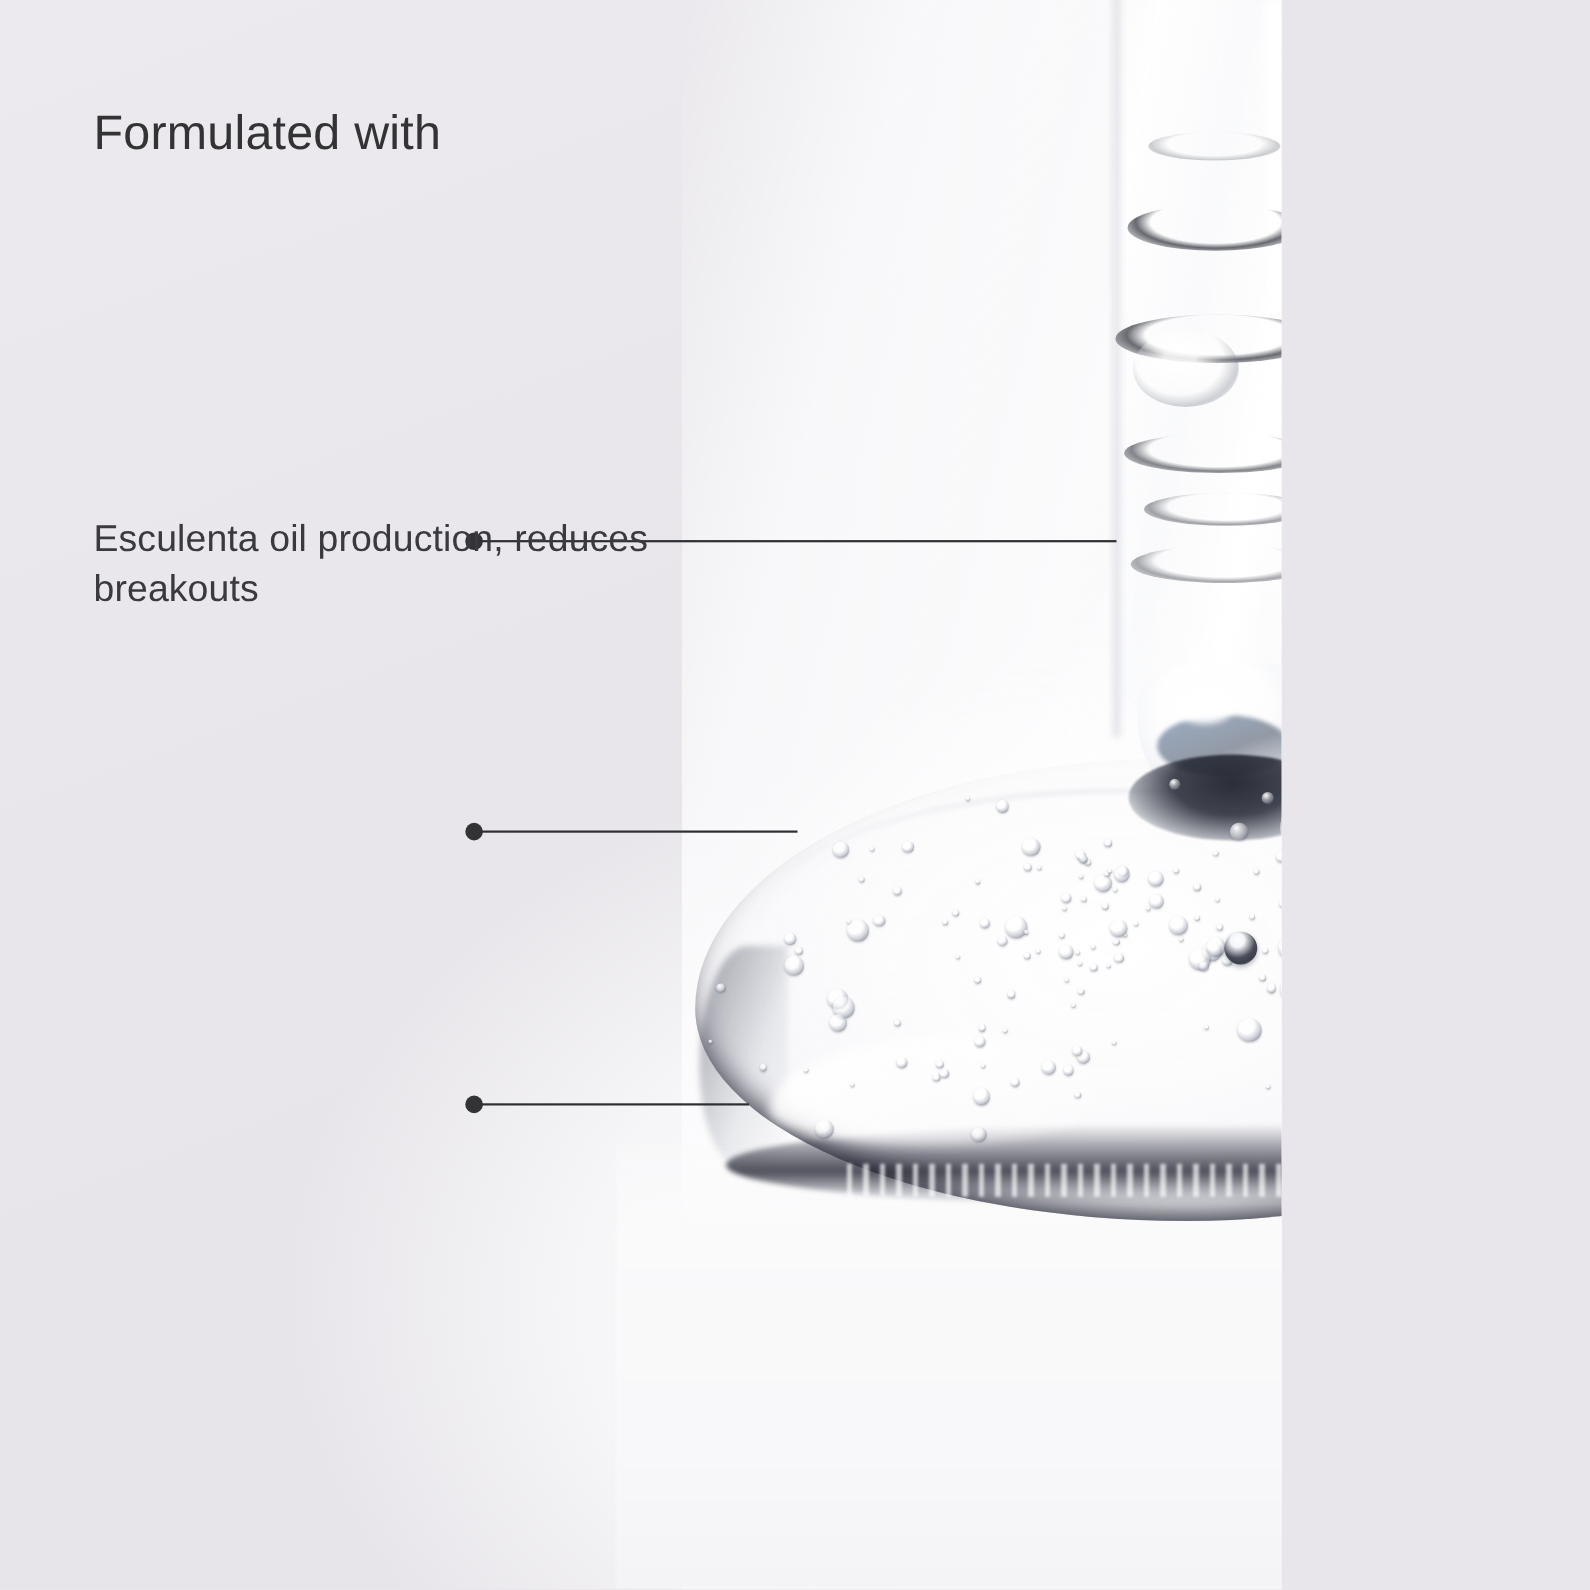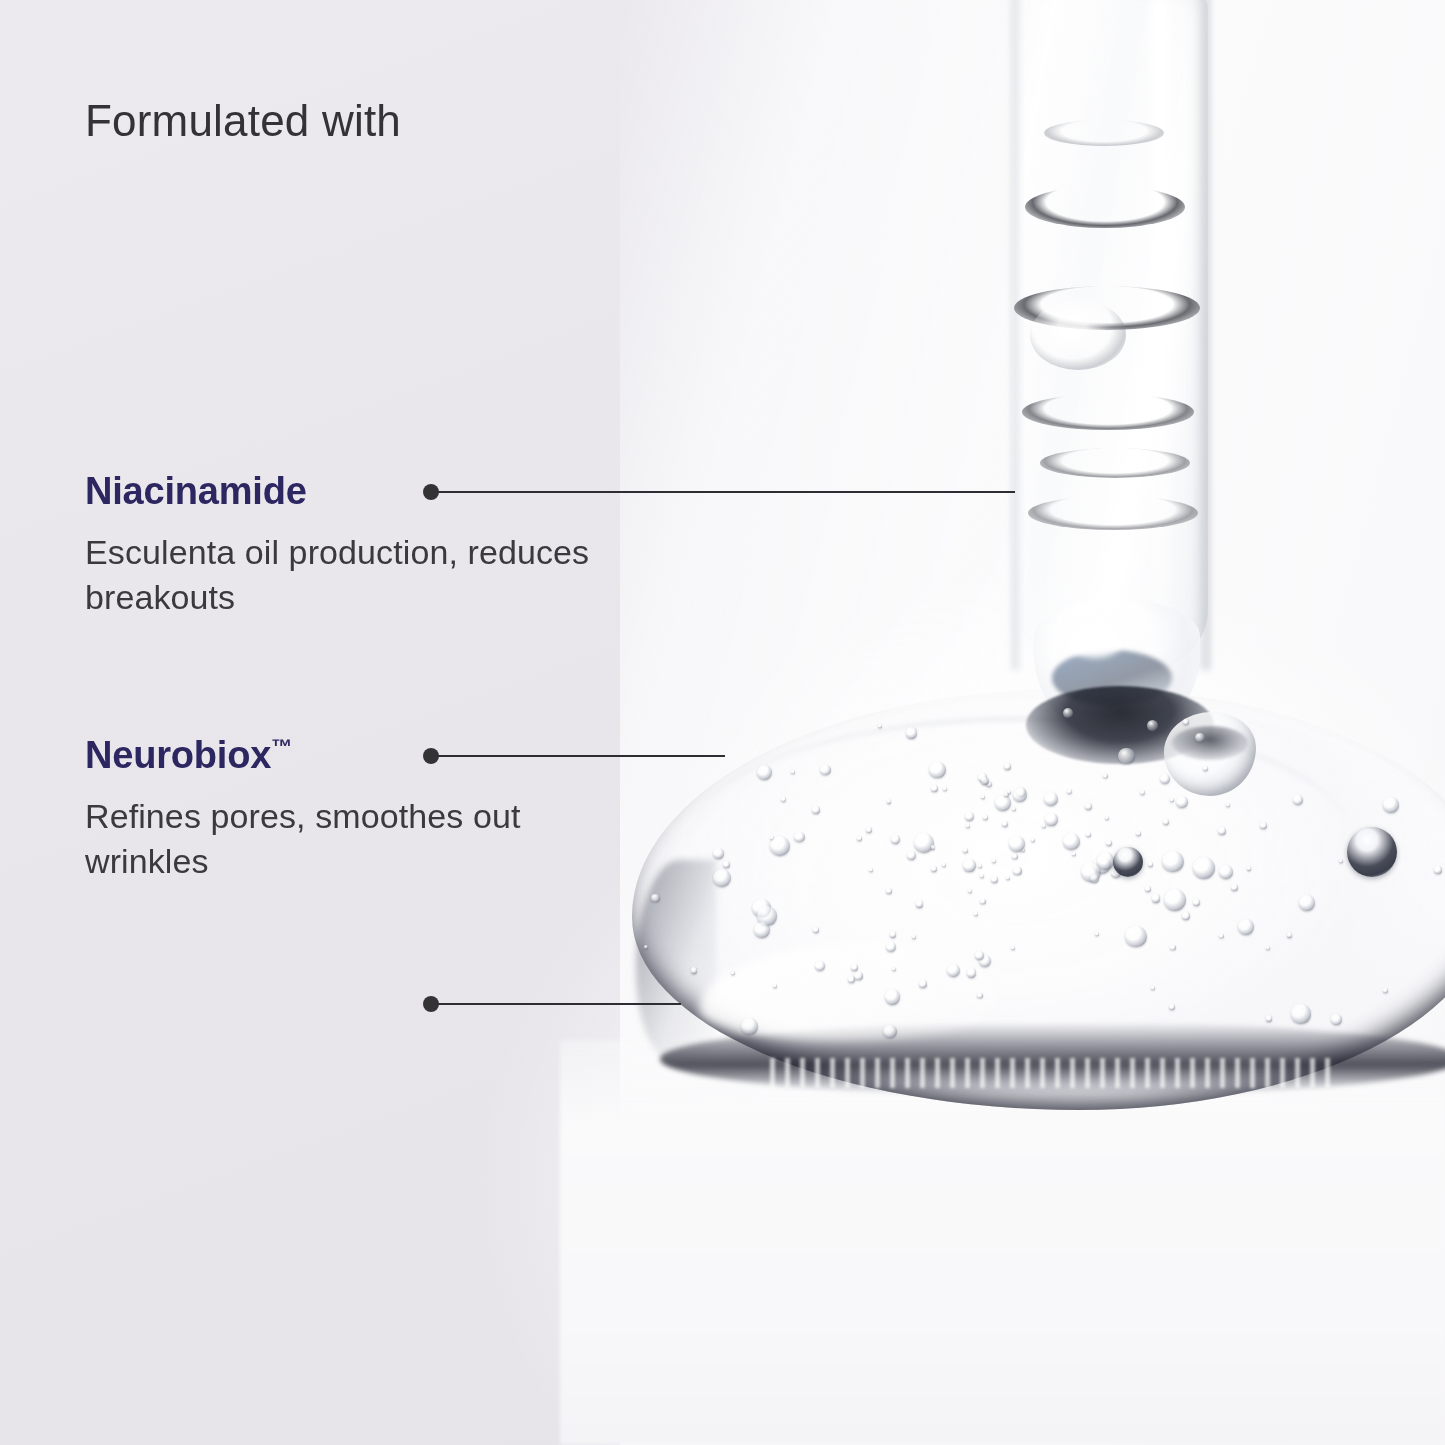--- a/index.html
+++ b/index.html
@@ -5,21 +5,21 @@
   html,body{margin:0;padding:0;}
   body{
     width:1445px;height:1445px;
     background:#e8e6ea;
     font-family:"Liberation Sans", sans-serif;
     overflow:hidden;
     position:relative;
   }
   #stage{
     position:absolute;inset:0;
-    width:1445px;height:1445px;
+    width:1165px;height:1445px;
     overflow:hidden;
     background:
       radial-gradient(ellipse 900px 700px at 78% 82%, #fdfdfd 0%, #f6f5f7 42%, rgba(246,245,247,0) 72%),
       linear-gradient(160deg,#eceaee 0%,#e8e6ea 45%,#e6e4e9 100%);
   }
 
   
   .photo{position:absolute;inset:0;}
   .photo-bg{
     position:absolute;left:620px;top:0;width:825px;height:1445px;
@@ -403,26 +403,21 @@
   </div>
   <div class="leader l3">
     <span class="dot"></span>
     <span class="line"></span>
   </div>
 
   <div class="txt">
     <div class="eyebrow">Formulated with</div>
 
     <div class="item i1">
-      <div class="item-title"><span>Niacinamide</span><sup></sup></div>
       <div class="item-desc">Esculenta oil production, reduces breakouts</div>
     </div>
 
-    <div class="item i2">
-      <div class="item-title"><span>Neurobiox</span><sup>™</sup></div>
-      <div class="item-desc">Refines pores, smoothes out wrinkles</div>
-    </div>
 
     <div class="item i3">
     </div>
   </div>
 
 </div>
 
 </body></html>

